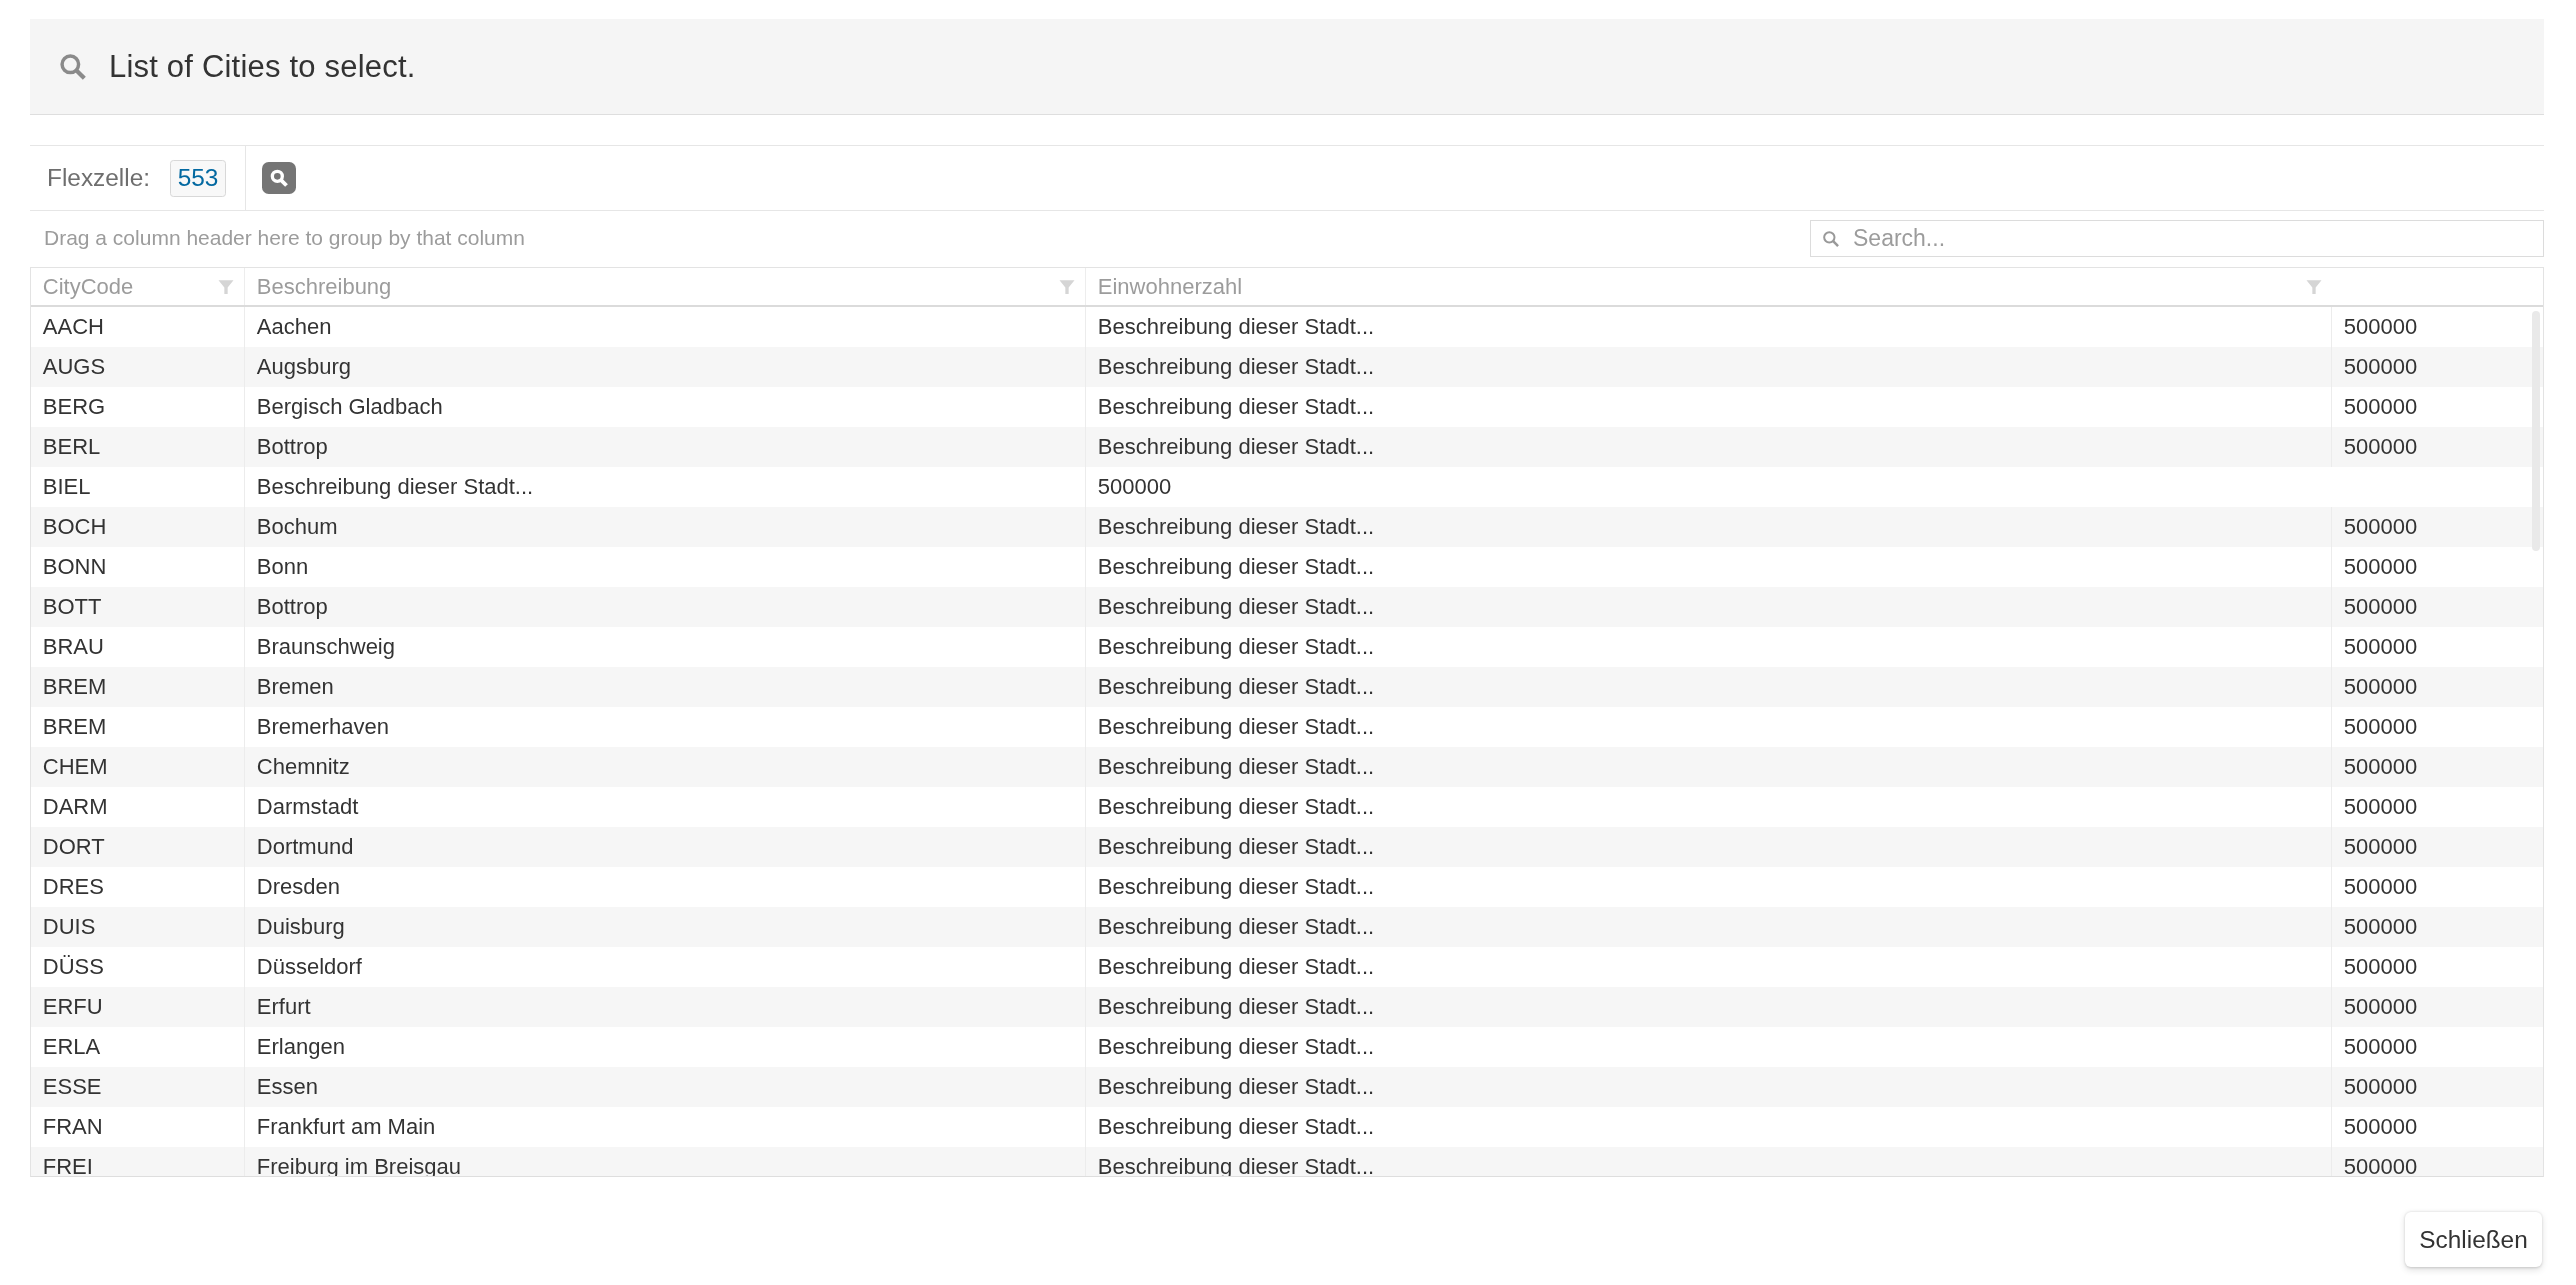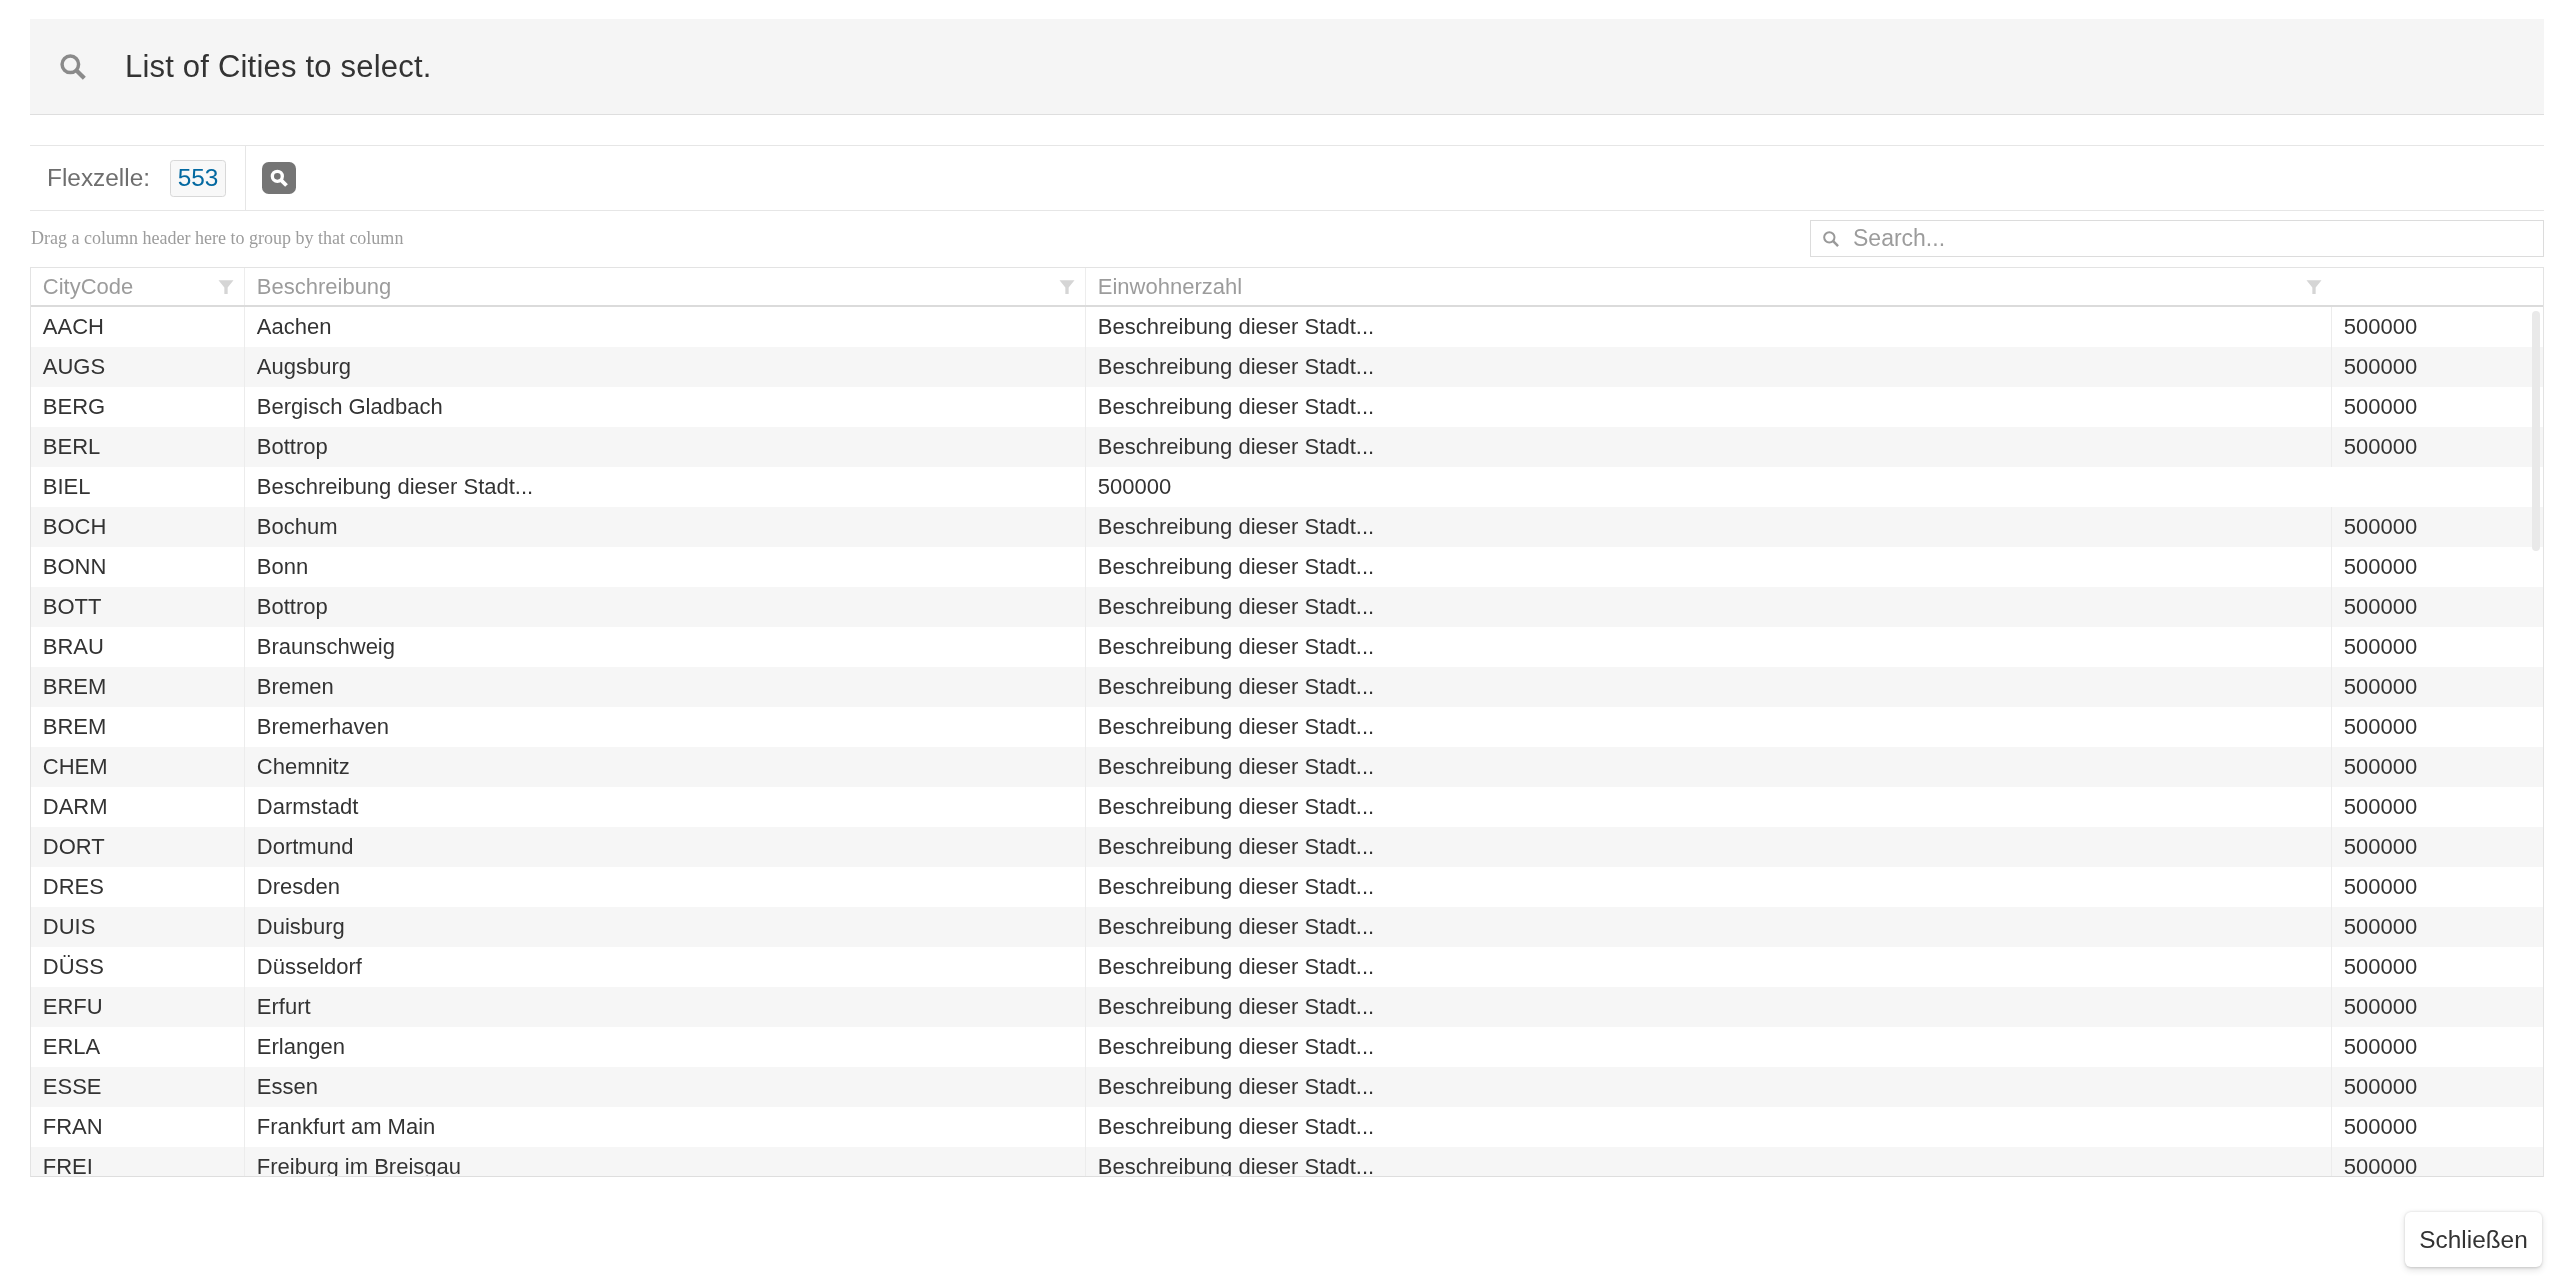--- a/index.html
+++ b/index.html
@@ -16,21 +16,21 @@
 
   
   .titlebar {
     left: 30px; top: 19.3px; width: 2514px; height: 96px;
     background: var(--titlebar-bg, #f5f5f5);
     border-bottom: 1.7px solid var(--border, #dedede);
     display: flex; align-items: center;
   }
   .titlebar .ticon { margin-left: 27px; width: 32px; height: 32px; flex: 0 0 auto; }
   .titlebar .ttext {
-    margin-left: 36px; font-size: 31px; color: var(--cell-text, #333);
+    margin-left: 20px; font-size: 31px; color: var(--cell-text, #333);
     letter-spacing: 0.2px;
   }
 
   
   .flexrow {
     left: 30px; top: 145px; width: 2514px; height: 66px;
     border-top: 0.8px solid #e6e6e6; border-bottom: 0.8px solid #e6e6e6;
     display: flex; align-items: center; background: #fff;
   }
   .flexrow .flabel { margin-left: 17px; font-size: 24.4px; color: var(--muted-text-dark, #6e6e6e); }
@@ -44,22 +44,22 @@
   .flexrow .sbtn {
     margin-left: 17px; width: 34px; height: 32px;
     background: var(--button-bg, #757575); border: none; border-radius: 6.7px;
     display: flex; align-items: center; justify-content: center; cursor: pointer; padding: 0;
   }
   .flexrow .sbtn svg { width: 20px; height: 20px; }
 
   
   .panelrow { left: 30px; top: 217px; width: 2514px; height: 42px; }
   .grouptext {
-    position: absolute; left: 1px; top: 50%; transform: translateY(-50%);
-    font-size: 18px; color: var(--muted-text, #9c9c9c); font-family: Liberation Serif, serif;
+    position: absolute; left: 14px; top: 50%; transform: translateY(-50%);
+    font-size: 21px; color: var(--muted-text, #9c9c9c);
   }
   .searchbox {
     position: absolute; right: 0; top: 3.4px; width: 734px; height: 37px;
     border: 0.8px solid #dcdcdc; background: #fff;
     display: flex; align-items: center;
   }
   .searchbox svg { margin-left: 10px; width: 20px; height: 20px; flex: 0 0 auto; }
   .searchbox input {
     flex: 1; border: none; outline: none; background: transparent;
     margin-left: 10px; font-size: 23px; color: #555;

